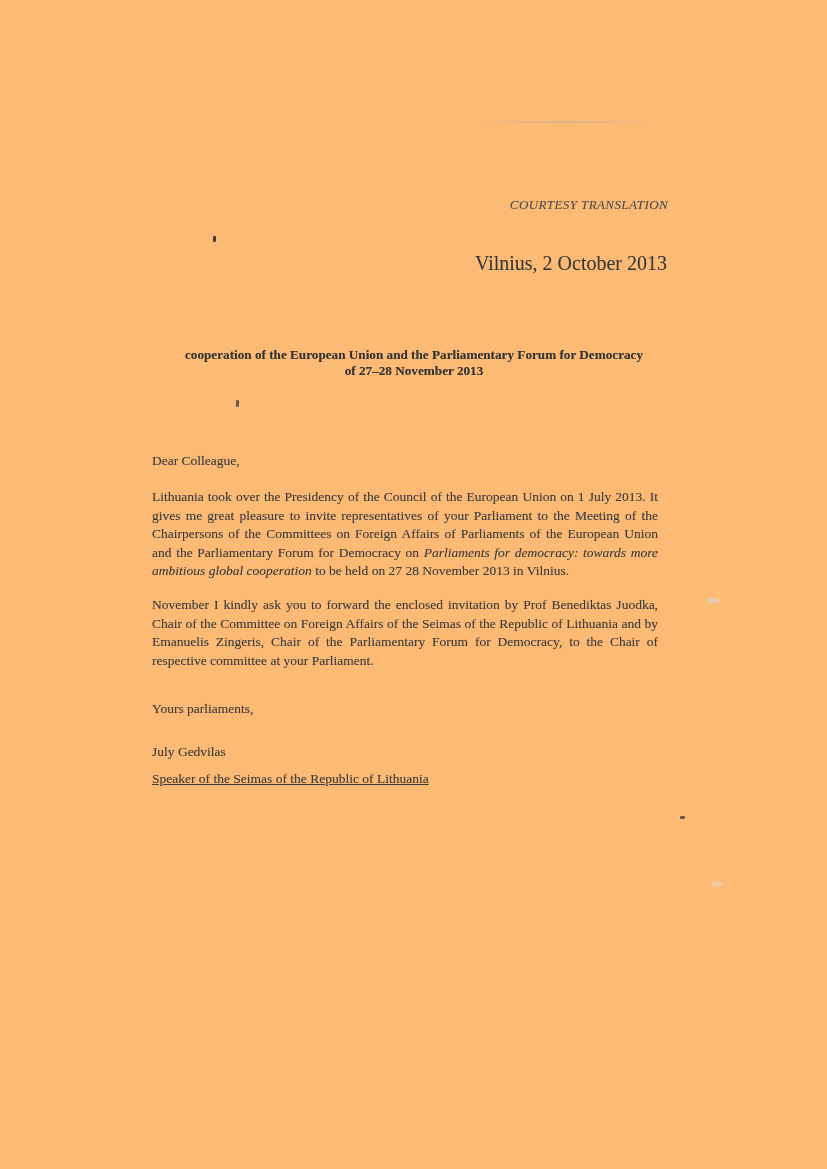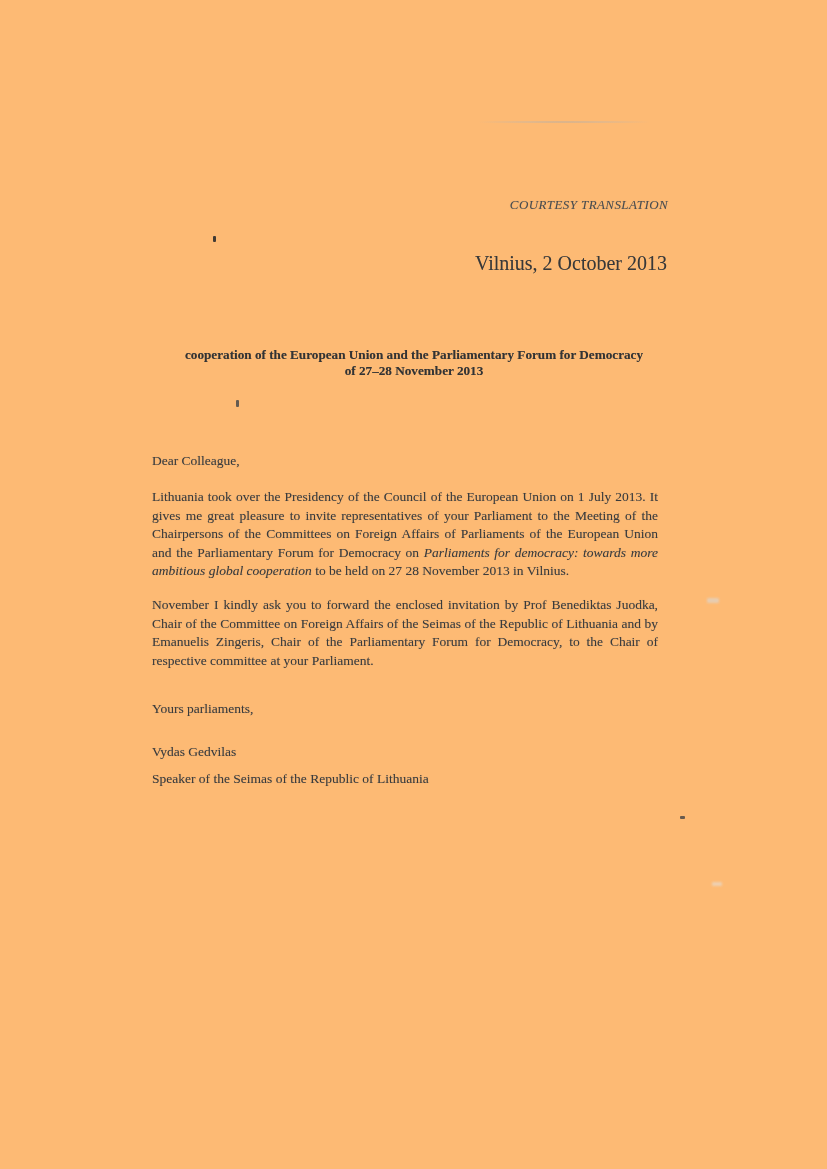--- a/index.html
+++ b/index.html
@@ -69,21 +69,21 @@
     line-height: 18.6px;
     color: #3b3b3b;
     text-shadow: 0 0 0.7px rgba(110,110,110,0.45);
   }
   .justified { text-align: justify; }
   .salutation { top: 452px; }
   .para1 { top: 488px; }
   .para2 { top: 596px; }
   .closing { top: 700px; }
   .sig-name { top: 743px; }
-  .sig-title { top: 770px; }
+  .sig-title { top: 770px; text-decoration: underline; }
   .italic { font-style: italic; }
   
   .speck { position: absolute; border-radius: 1px; }
   .speck-1 { top: 236px; left: 213px; width: 3px; height: 6px; background: #2e2e2e; opacity: 0.9; }
   .speck-2 { top: 400px; left: 236px; width: 3px; height: 7px; background: #4a4a4a; opacity: 0.85; }
   .speck-3 { top: 816px; left: 680px; width: 5px; height: 3px; background: #444444; opacity: 0.8; }
   .smudge-1 { top: 598px; left: 707px; width: 12px; height: 5px; background: #d9d9d9; opacity: 0.6; filter: blur(1px); }
   .smudge-2 { top: 882px; left: 712px; width: 10px; height: 4px; background: #e3e3e3; opacity: 0.55; filter: blur(1px); }
 </style>
 </head>
@@ -103,21 +103,21 @@
   </div>
 
   <div class="body-text salutation">Dear Colleague,</div>
 
   <div class="body-text justified para1"><span>Lithuania took over the Presidency of the Council of the European Union on 1 July 2013. It gives me great pleasure to invite representatives of your Parliament to the Meeting of the Chairpersons of the Committees on Foreign Affairs of Parliaments of the European Union and the Parliamentary Forum for Democracy on </span><span class="italic">Parliaments for democracy: towards more ambitious global cooperation</span><span> to be held on 27 28 November 2013 in Vilnius.</span></div>
 
   <div class="body-text justified para2">November I kindly ask you to forward the enclosed invitation by Prof Benediktas Juodka, Chair of the Committee on Foreign Affairs of the Seimas of the Republic of Lithuania and by Emanuelis Zingeris, Chair of the Parliamentary Forum for Democracy, to the Chair of respective committee at your Parliament.</div>
 
   <div class="body-text closing">Yours parliaments,</div>
 
-  <div class="body-text sig-name">Vydas Gedvilas</div>
+  <div class="body-text sig-name">July Gedvilas</div>
 
   <div class="body-text sig-title">Speaker of the Seimas of the Republic of Lithuania</div>
 
   <div class="speck speck-1"></div>
   <div class="speck speck-2"></div>
   <div class="speck speck-3"></div>
   <div class="speck smudge-1"></div>
   <div class="speck smudge-2"></div>
 
 </div>

